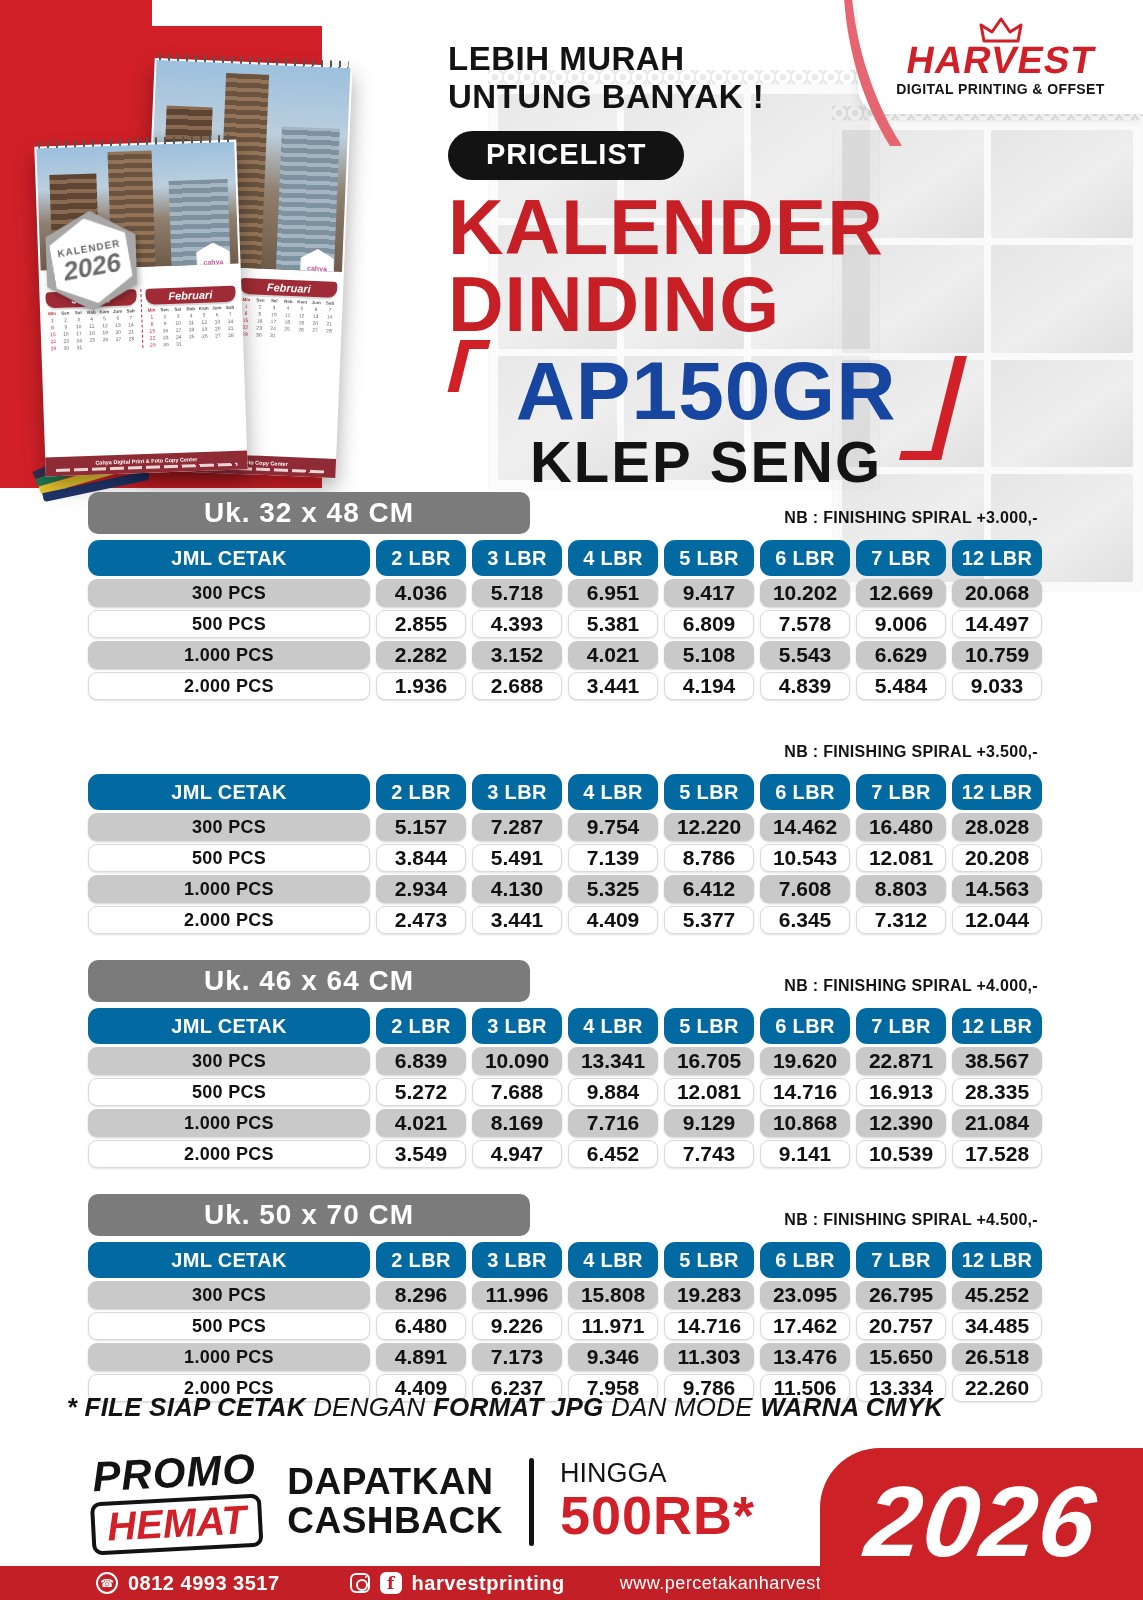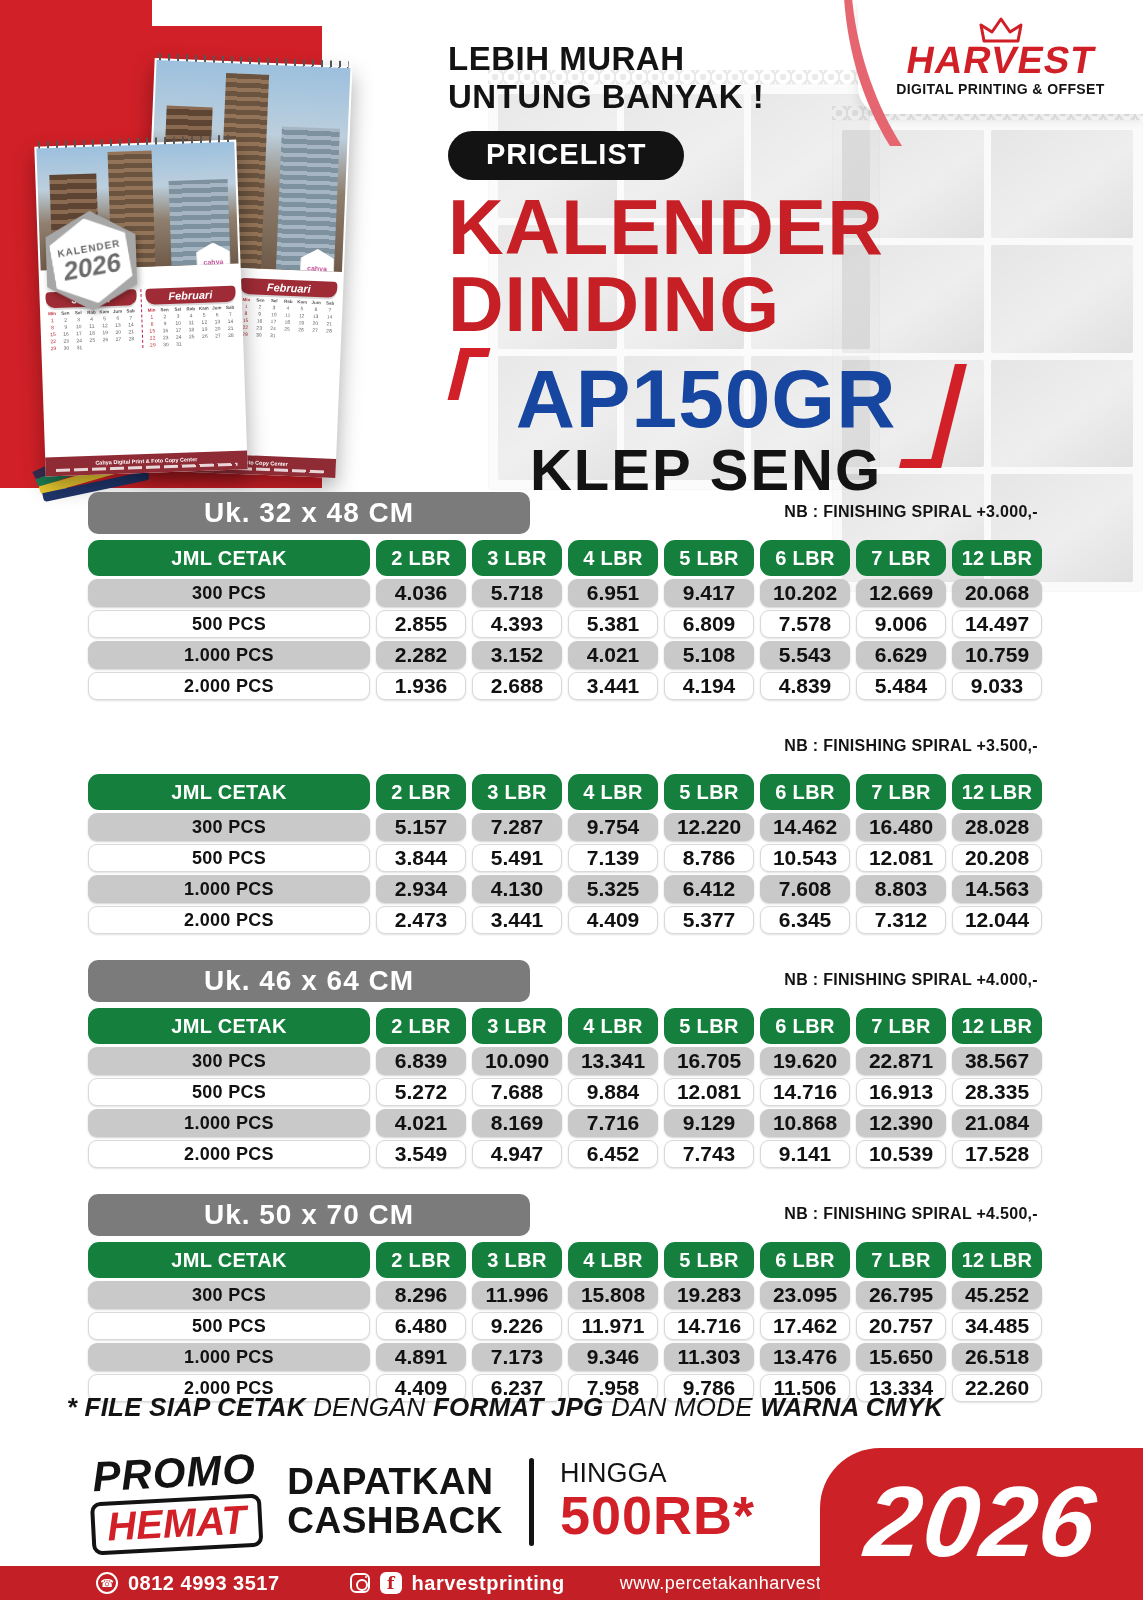--- a/index.html
+++ b/index.html
@@ -82,38 +82,38 @@
   .brand{font-size:38px;font-weight:bold;color:#d01f27;transform:skewX(-10deg);letter-spacing:1px;line-height:1;}
   .tagline{font-size:14px;font-weight:bold;color:#131313;letter-spacing:.4px;margin-top:2px;}
 
   
   .headline{position:absolute;left:448px;top:40px;z-index:4;width:520px;}
   .h-line{font-size:33px;font-weight:bold;letter-spacing:.5px;line-height:1.16;color:#131313;}
   .h-badge{display:inline-block;margin-top:14px;background:#131313;color:#fff;font-size:29px;
       font-weight:bold;letter-spacing:1px;padding:7px 38px 9px;border-radius:26px;}
   .h-title{font-size:77px;font-weight:bold;color:#c71f26;letter-spacing:1px;line-height:.98;margin-top:10px;}
   .h-title.second{margin-top:2px;}
-  .ap-wrap{position:relative;margin-top:16px;margin-left:28px;width:460px;}
+  .ap-wrap{position:relative;margin-top:8px;margin-left:28px;width:460px;}
   .ap{font-size:82px;font-weight:bold;color:#1646a0;letter-spacing:1px;line-height:1;text-align:center;}
   .klep{font-size:58px;font-weight:bold;color:#131313;letter-spacing:2px;line-height:1.05;text-align:center;}
   .bracket{position:absolute;}
   .br-left{left:-22px;top:-10px;width:30px;height:52px;border-top:9px solid #d12027;
       border-left:11px solid #d12027;transform:skewX(-14deg);}
   .br-right{right:-18px;top:6px;width:42px;height:104px;border-bottom:9px solid #d12027;
       border-right:12px solid #d12027;transform:skewX(-14deg);}
 
   
   #tables-host{position:absolute;left:88px;top:492px;width:954px;z-index:4;}
   .ptable{margin-bottom:26px;}
   .ptable-head{position:relative;height:42px;margin-bottom:6px;}
   .size-pill{position:absolute;left:0;top:0;width:442px;height:42px;background:#7b7b7b;border-radius:10px;
       color:#fff;font-size:28px;font-weight:bold;letter-spacing:1px;display:flex;align-items:center;justify-content:center;}
-  .note{position:absolute;right:4px;top:11px;font-size:16px;font-weight:bold;color:#131313;letter-spacing:.3px;}
+  .note{position:absolute;right:4px;top:17px;font-size:16px;font-weight:bold;color:#131313;letter-spacing:.3px;}
   .grid{display:grid;grid-template-columns:282px repeat(7,1fr);column-gap:6px;row-gap:3px;}
-  .th{height:36px;background:#15803d;border-radius:11px;color:#fff;font-size:20px;font-weight:bold;
+  .th{height:36px;background:#0369a1;border-radius:11px;color:#fff;font-size:20px;font-weight:bold;
       display:flex;align-items:center;justify-content:center;letter-spacing:.3px;}
   .td{height:28px;border-radius:9px;font-size:21px;font-weight:bold;color:#111;
       display:flex;align-items:center;justify-content:center;}
   .td.label{font-size:18px;letter-spacing:.3px;}
   .td.gray{background:#c9c9c9;box-shadow:0 1px 2px rgba(0,0,0,.18);}
   .td.white{background:#fff;border:1.5px solid #d9d9d9;box-shadow:0 1px 2px rgba(0,0,0,.12);}
 
   
   .file-note{position:absolute;left:0;top:1392px;width:1010px;text-align:center;font-size:26px;
       font-style:italic;z-index:4;color:#131313;letter-spacing:.2px;}

